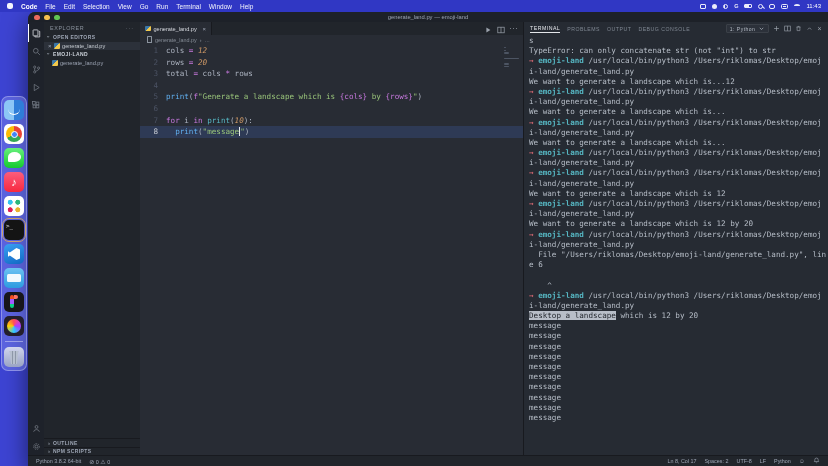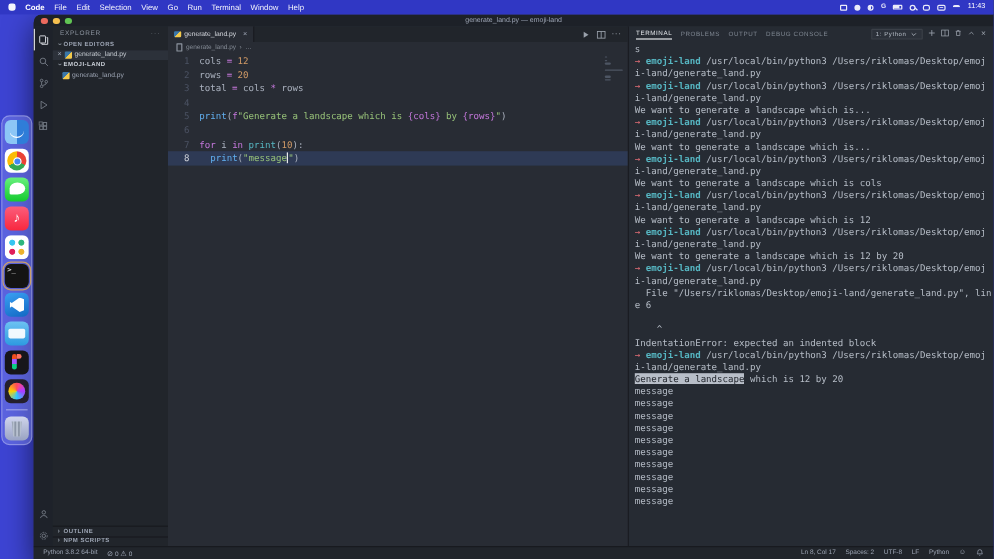--- a/index.html
+++ b/index.html
@@ -119,21 +119,21 @@
   .tab-actions { margin-left:auto; display:flex; align-items:center; gap:5px; padding:0 5px; color:#9aa1ab; }
   .tab-actions svg { width:8px; height:8px; }
   .more-dots { font-size:7px; letter-spacing:.5px; }
   .breadcrumb { height:9px; display:flex; align-items:center; gap:3px; padding:0 7px; font-size:5.4px; color:#858c96; }
   .code { position:relative; flex:1; font-family:"DejaVu Sans Mono",monospace; font-size:7.6px; line-height:11.6px; padding-top:1px; }
   .code-line { display:flex; height:11.6px; white-space:pre; }
   .code-line .gutter { width:26px; text-align:right; padding-right:8px; color:#4b5263; flex:none; }
   .code-line.current { background:#2e3a55; }
   .code-line.current .gutter { color:#c8ccd4; }
   .code-body { white-space:pre; }
-  .tk-v { color:#abb2bf; } .tk-o { color:#c678dd; } .tk-n { color:#d19a66; }
+  .tk-v { color:#abb2bf; } .tk-o { color:#c678dd; } .tk-n { color:#d19a66;font-style:italic; }
   .tk-f { color:#61afef; } .tk-k { color:#c678dd; } .tk-s { color:#98c379; }
   .tk-b { color:#56b6c2; } .tk-i { color:#c678dd; } .tk-p { color:#abb2bf; }
   .caret { display:inline-block; width:1px; height:8.5px; background:#e8eaed; vertical-align:-1.5px; }
   .minimap { position:absolute; top:3px; right:3px; width:16px; display:flex; flex-direction:column; gap:1.3px; }
   .mm-bar { height:1.4px; background:#4d5563; border-radius:1px; }
 
   
   .panel { flex:1; background:#262b33; border-left:1px solid #181a1f; display:flex; flex-direction:column; }
   .panel-header { height:13px; display:flex; align-items:center; gap:7px; padding:0 6px; font-size:5.2px;
     letter-spacing:.5px; color:#7f8792; }
@@ -380,47 +380,47 @@
           <span>
             <svg viewBox="0 0 10 10" fill="none" stroke="currentColor" stroke-width="1">
                 <path d="M2.5 6.5L5 4l2.5 2.5"></path>
               </svg>
           </span>
           <span class="pa-x">×</span>
         </span>
       </div>
       <div class="term">
           <div class="t-line"><span>s</span></div>
-          <div class="t-line"><span class="t-a">→ </span><span class="t-h">emoji-land</span><span> /usr/local/bin/python3 /Users/riklomas/Desktop/emoj</span></div>
-          <div class="t-line"><span>i-land/generate_land.py</span></div>
+          <div class="t-line"><span>TypeError: can only concatenate str (not "int") to str</span></div>
+          <div class="t-line"><span class="t-a">→ </span><span class="t-h">emoji-land</span><span> /usr/local/bin/python3 /Users/riklomas/Desktop/emoj</span></div>
+          <div class="t-line"><span>i-land/generate_land.py</span></div>
+          <div class="t-line"><span>We want to generate a landscape which is...12</span></div>
           <div class="t-line"><span class="t-a">→ </span><span class="t-h">emoji-land</span><span> /usr/local/bin/python3 /Users/riklomas/Desktop/emoj</span></div>
           <div class="t-line"><span>i-land/generate_land.py</span></div>
           <div class="t-line"><span>We want to generate a landscape which is...</span></div>
           <div class="t-line"><span class="t-a">→ </span><span class="t-h">emoji-land</span><span> /usr/local/bin/python3 /Users/riklomas/Desktop/emoj</span></div>
           <div class="t-line"><span>i-land/generate_land.py</span></div>
           <div class="t-line"><span>We want to generate a landscape which is...</span></div>
           <div class="t-line"><span class="t-a">→ </span><span class="t-h">emoji-land</span><span> /usr/local/bin/python3 /Users/riklomas/Desktop/emoj</span></div>
           <div class="t-line"><span>i-land/generate_land.py</span></div>
-          <div class="t-line"><span>We want to generate a landscape which is cols</span></div>
           <div class="t-line"><span class="t-a">→ </span><span class="t-h">emoji-land</span><span> /usr/local/bin/python3 /Users/riklomas/Desktop/emoj</span></div>
           <div class="t-line"><span>i-land/generate_land.py</span></div>
           <div class="t-line"><span>We want to generate a landscape which is 12</span></div>
           <div class="t-line"><span class="t-a">→ </span><span class="t-h">emoji-land</span><span> /usr/local/bin/python3 /Users/riklomas/Desktop/emoj</span></div>
           <div class="t-line"><span>i-land/generate_land.py</span></div>
           <div class="t-line"><span>We want to generate a landscape which is 12 by 20</span></div>
           <div class="t-line"><span class="t-a">→ </span><span class="t-h">emoji-land</span><span> /usr/local/bin/python3 /Users/riklomas/Desktop/emoj</span></div>
           <div class="t-line"><span>i-land/generate_land.py</span></div>
           <div class="t-line"><span>  File "/Users/riklomas/Desktop/emoji-land/generate_land.py", lin</span></div>
           <div class="t-line"><span>e 6</span></div>
           <div class="t-line"><span></span></div>
           <div class="t-line"><span>    ^</span></div>
-          <div class="t-line"><span>IndentationError: expected an indented block</span></div>
-          <div class="t-line"><span class="t-a">→ </span><span class="t-h">emoji-land</span><span> /usr/local/bin/python3 /Users/riklomas/Desktop/emoj</span></div>
-          <div class="t-line"><span>i-land/generate_land.py</span></div>
-          <div class="t-line"><span class="t-sel">Generate a landscape</span><span> which is 12 by 20</span></div>
+          <div class="t-line"><span class="t-a">→ </span><span class="t-h">emoji-land</span><span> /usr/local/bin/python3 /Users/riklomas/Desktop/emoj</span></div>
+          <div class="t-line"><span>i-land/generate_land.py</span></div>
+          <div class="t-line"><span class="t-sel">Desktop a landscape</span><span> which is 12 by 20</span></div>
           <div class="t-line"><span>message</span></div>
           <div class="t-line"><span>message</span></div>
           <div class="t-line"><span>message</span></div>
           <div class="t-line"><span>message</span></div>
           <div class="t-line"><span>message</span></div>
           <div class="t-line"><span>message</span></div>
           <div class="t-line"><span>message</span></div>
           <div class="t-line"><span>message</span></div>
           <div class="t-line"><span>message</span></div>
           <div class="t-line"><span>message</span></div>

